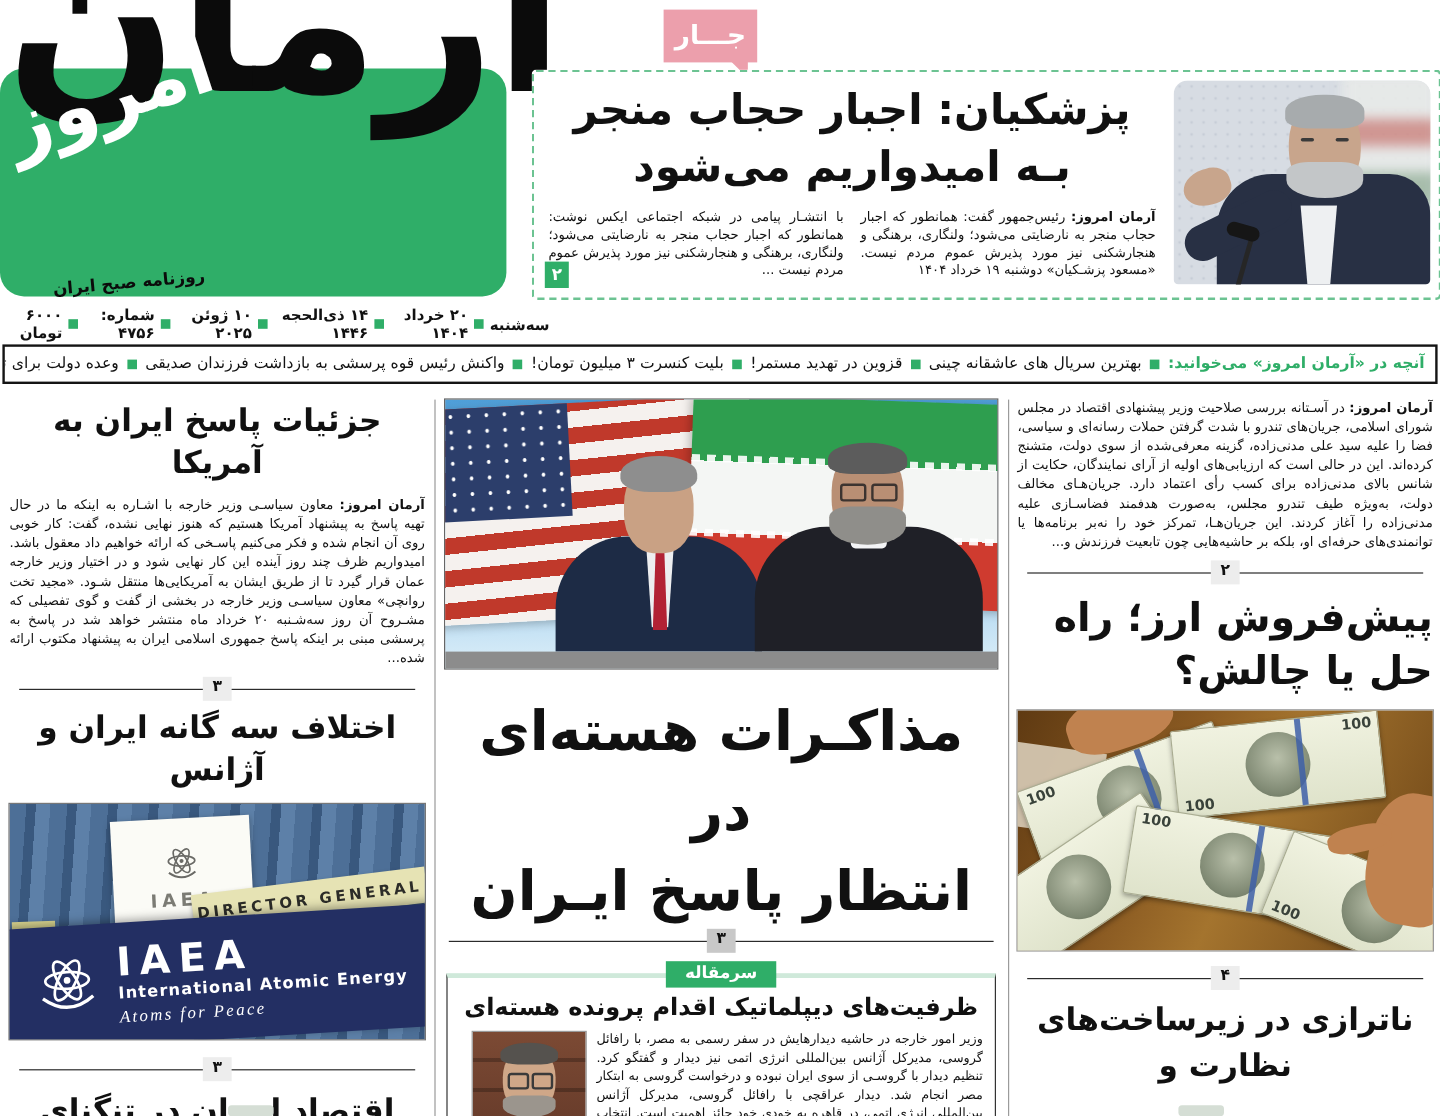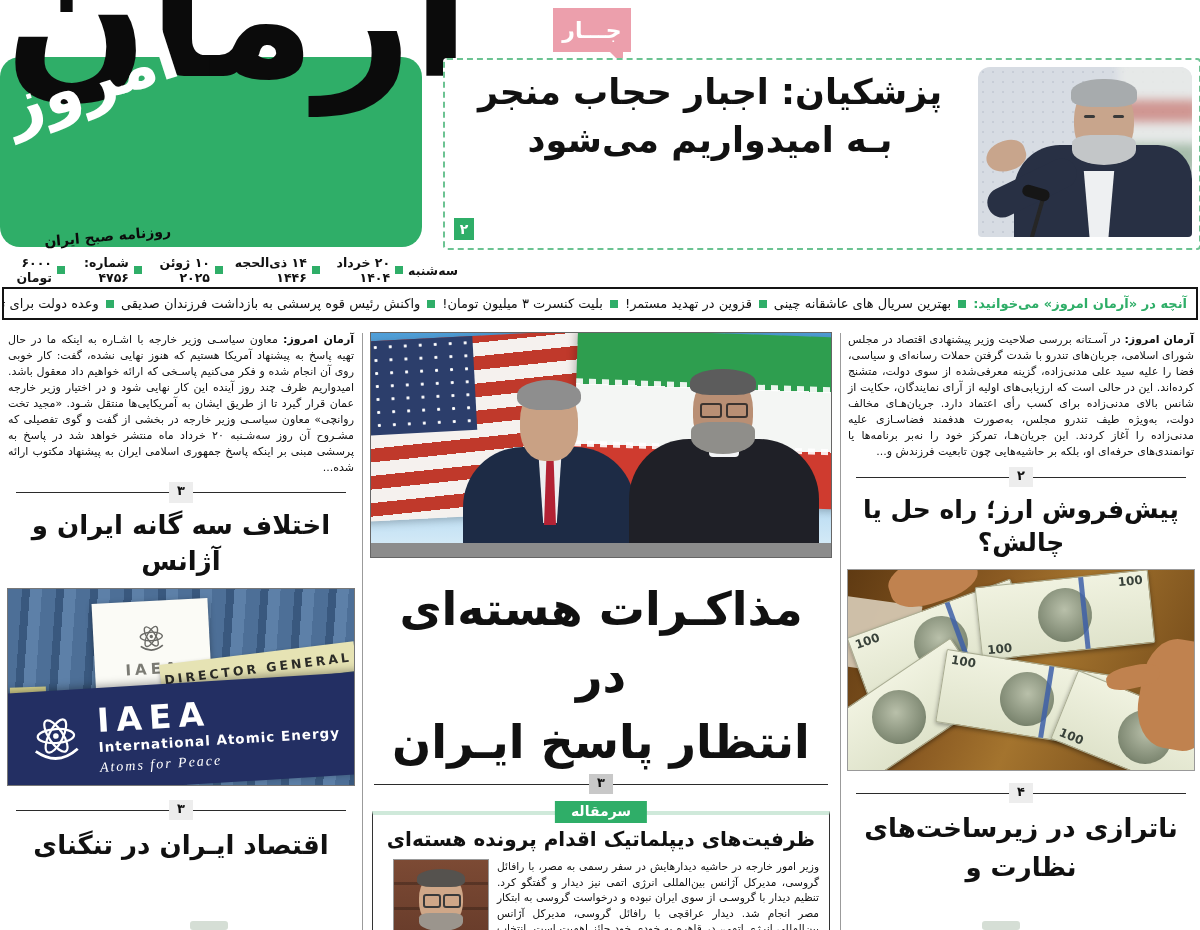--- a/index.html
+++ b/index.html
@@ -160,20 +160,22 @@
     </div>
     <div class="pz-mic-stem"></div>
     <div class="pz-mic-head"></div>
   </div>
   <div class="lead-content">
     <div class="lead-headline">
       <div>پزشکیان: اجبار حجاب منجر</div>
       <div>بـه امیدواریم می‌شود</div>
     </div>
     <div class="lead-text">
+      <p><b class="lead-in">آرمان امروز:</b> <span>رئیس‌جمهور گفت: همانطور که اجبار حجاب منجر به نارضایتی می‌شود؛ ولنگاری، برهنگی و هنجارشکنی نیز مورد پذیرش عموم مردم نیست. «مسعود پزشـکیان» دوشنبه ۱۹ خرداد ۱۴۰۴</span></p>
+      <p><span>با انتشـار پیامی در شبکه اجتماعی ایکس نوشت: همانطور که اجبار حجاب منجر به نارضایتی می‌شود؛ ولنگاری، برهنگی و هنجارشکنی نیز مورد پذیرش عموم مردم نیست ...</span></p>
     </div>
   </div>
   <div class="lead-badge">۲</div>
 </div>
 
 <div class="dateline">
     <span>سه‌شنبه</span>
     <span class="sq"></span>
     <span>۲۰ خرداد ۱۴۰۴</span>
     <span class="sq"></span>
@@ -198,20 +200,21 @@
       <span>واکنش رئیس قوه پرسشی به بازداشت فرزندان صدیقی</span>
       <span class="sq"></span>
       <span>وعده دولت برای تحول در سینمای ایران</span>
     </span>
 </div>
 
 <div class="vrule" style="left:362px;"></div>
 <div class="vrule" style="left:840px;"></div>
 
 <div class="col col-left">
+  <h2 class="head">جزئیات پاسخ ایران به آمریکا</h2>
   <p class="body"><b class="lead-in">آرمان امروز:</b> <span>معاون سیاسـی وزیر خارجه با اشـاره به اینکه ما در حال تهیه پاسخ به پیشنهاد آمریکا هستیم که هنوز نهایی نشده، گفت: کار خوبی روی آن انجام شده و فکر می‌کنیم پاسـخی که ارائه خواهیم داد معقول باشد. امیدواریم ظرف چند روز آینده این کار نهایی شود و در اختیار وزیر خارجه عمان قرار گیرد تا از طریق ایشان به آمریکایی‌ها منتقل شـود. «مجید تخت روانچی» معاون سیاسـی وزیر خارجه در بخشی از گفت و گوی تفصیلی که مشـروح آن روز سه‌شـنبه ۲۰ خرداد ماه منتشر خواهد شد در پاسخ به پرسشی مبنی بر اینکه پاسخ جمهوری اسلامی ایران به پیشنهاد مکتوب ارائه شده...</span></p>
   <div class="sep">
       <span class="num">۳</span>
     </div>
 
   <h2 class="head">اختلاف سه گانه ایران و آژانس</h2>
   <div class="iaea-scene">
     <div class="iaea-card">
       <svg width="34" height="34" viewBox="0 0 40 40">
         <ellipse cx="20" cy="17" rx="13" ry="5" fill="none" stroke="#6a6a66" stroke-width="1.6"></ellipse>
@@ -317,21 +320,21 @@
   </div>
 
 </div>
 
 <div class="col col-right">
   <p class="body"><b class="lead-in">آرمان امروز:</b> <span>در آسـتانه بررسی صلاحیت وزیر پیشنهادی اقتصاد در مجلس شورای اسلامی، جریان‌های تندرو با شدت گرفتن حملات رسانه‌ای و سیاسی، فضا را علیه سید علی مدنی‌زاده، گزینه معرفی‌شده از سوی دولت، متشنج کرده‌اند. این در حالی است که ارزیابی‌های اولیه از آرای نمایندگان، حکایت از شانس بالای مدنی‌زاده برای کسب رأی اعتماد دارد. جریان‌هـای مخالف دولت، به‌ویژه طیف تندرو مجلس، به‌صورت هدفمند فضاسـازی علیه مدنی‌زاده را آغاز کردند. این جریان‌هـا، تمرکز خود را نه‌بر برنامه‌ها یا توانمندی‌های حرفه‌ای او، بلکه بر حاشیه‌هایی چون تابعیت فرزندش و...</span></p>
   <div class="sep">
       <span class="num">۲</span>
     </div>
 
-  <h2 class="head" style="font-size:25px;">پیش‌فروش ارز؛ راه حل یا چالش؟</h2>
+  <h2 class="head" style="font-size:33px;text-align:right;">پیش‌فروش ارز؛ راه حل یا چالش؟</h2>
   <div class="dollar-scene">
     <div class="paper"></div>
     <div class="bill" style="left:6px;top:36px;transform:rotate(-20deg);">
       <div class="oval"></div>
         <div class="stripe"></div>
       <span class="amt tl">100</span>
       <span class="amt br">100</span>
     </div>
     <div class="bill" style="left:130px;top:8px;transform:rotate(-6deg);">
       <div class="oval"></div>

